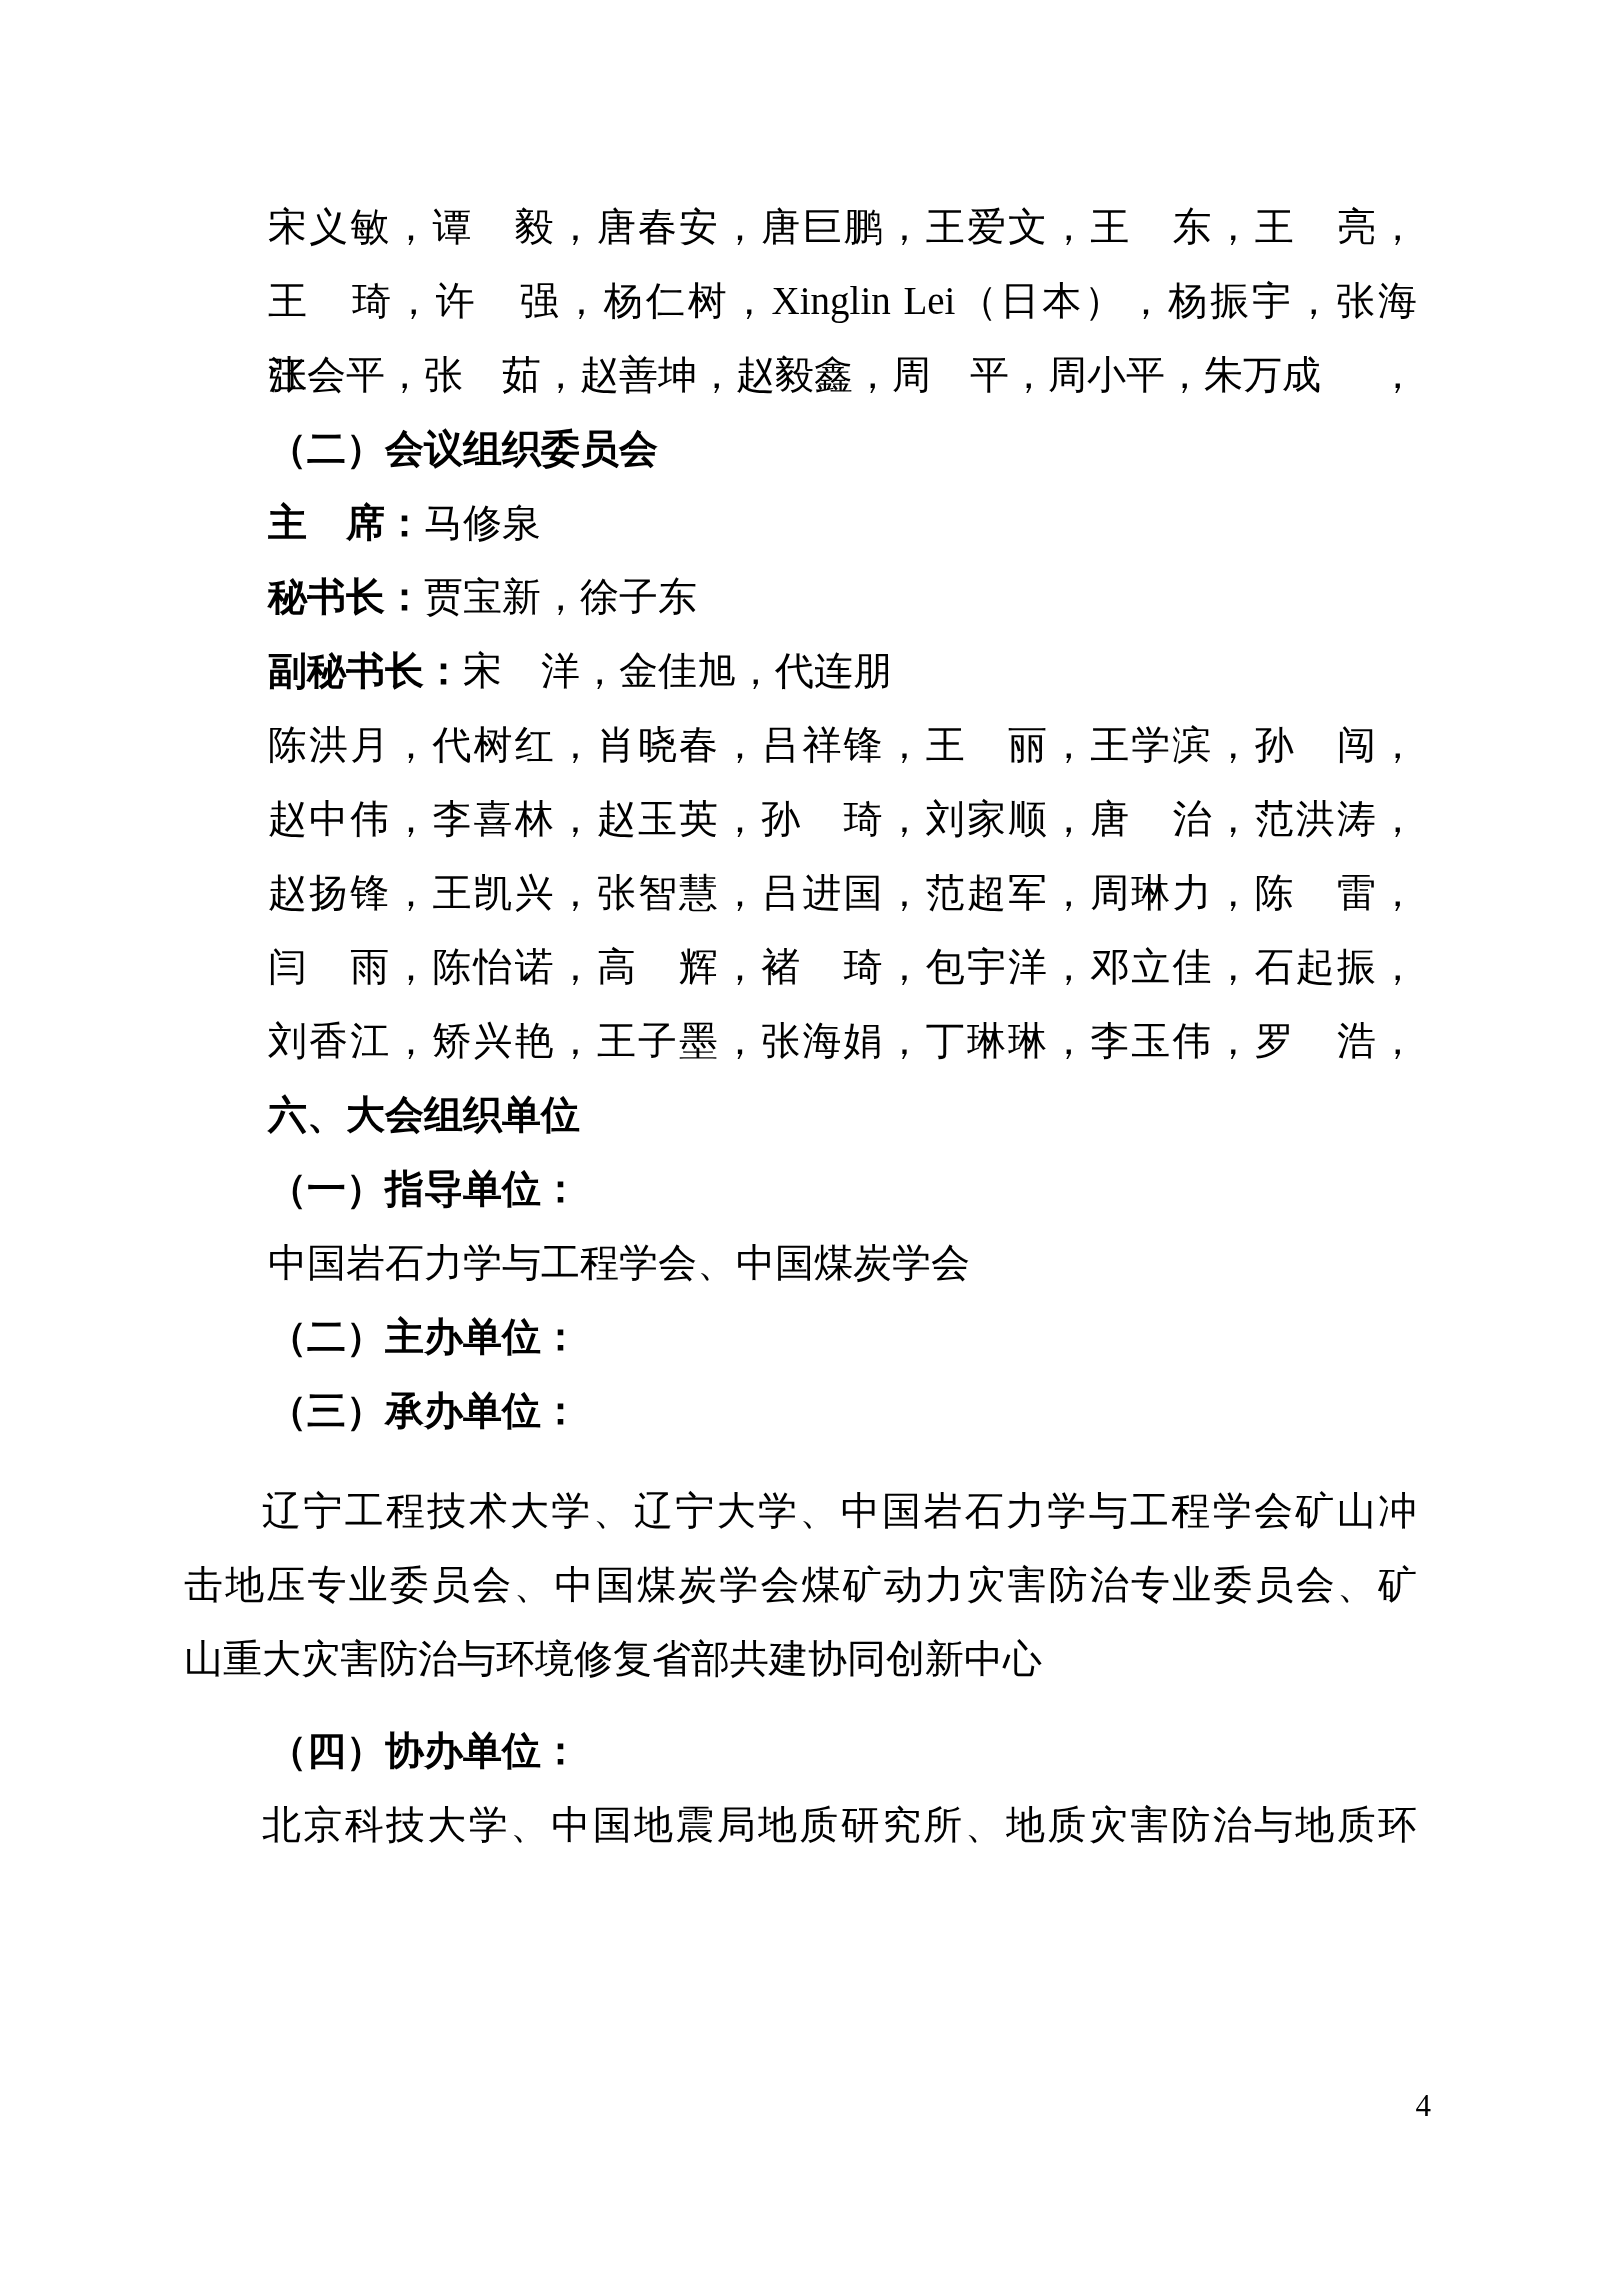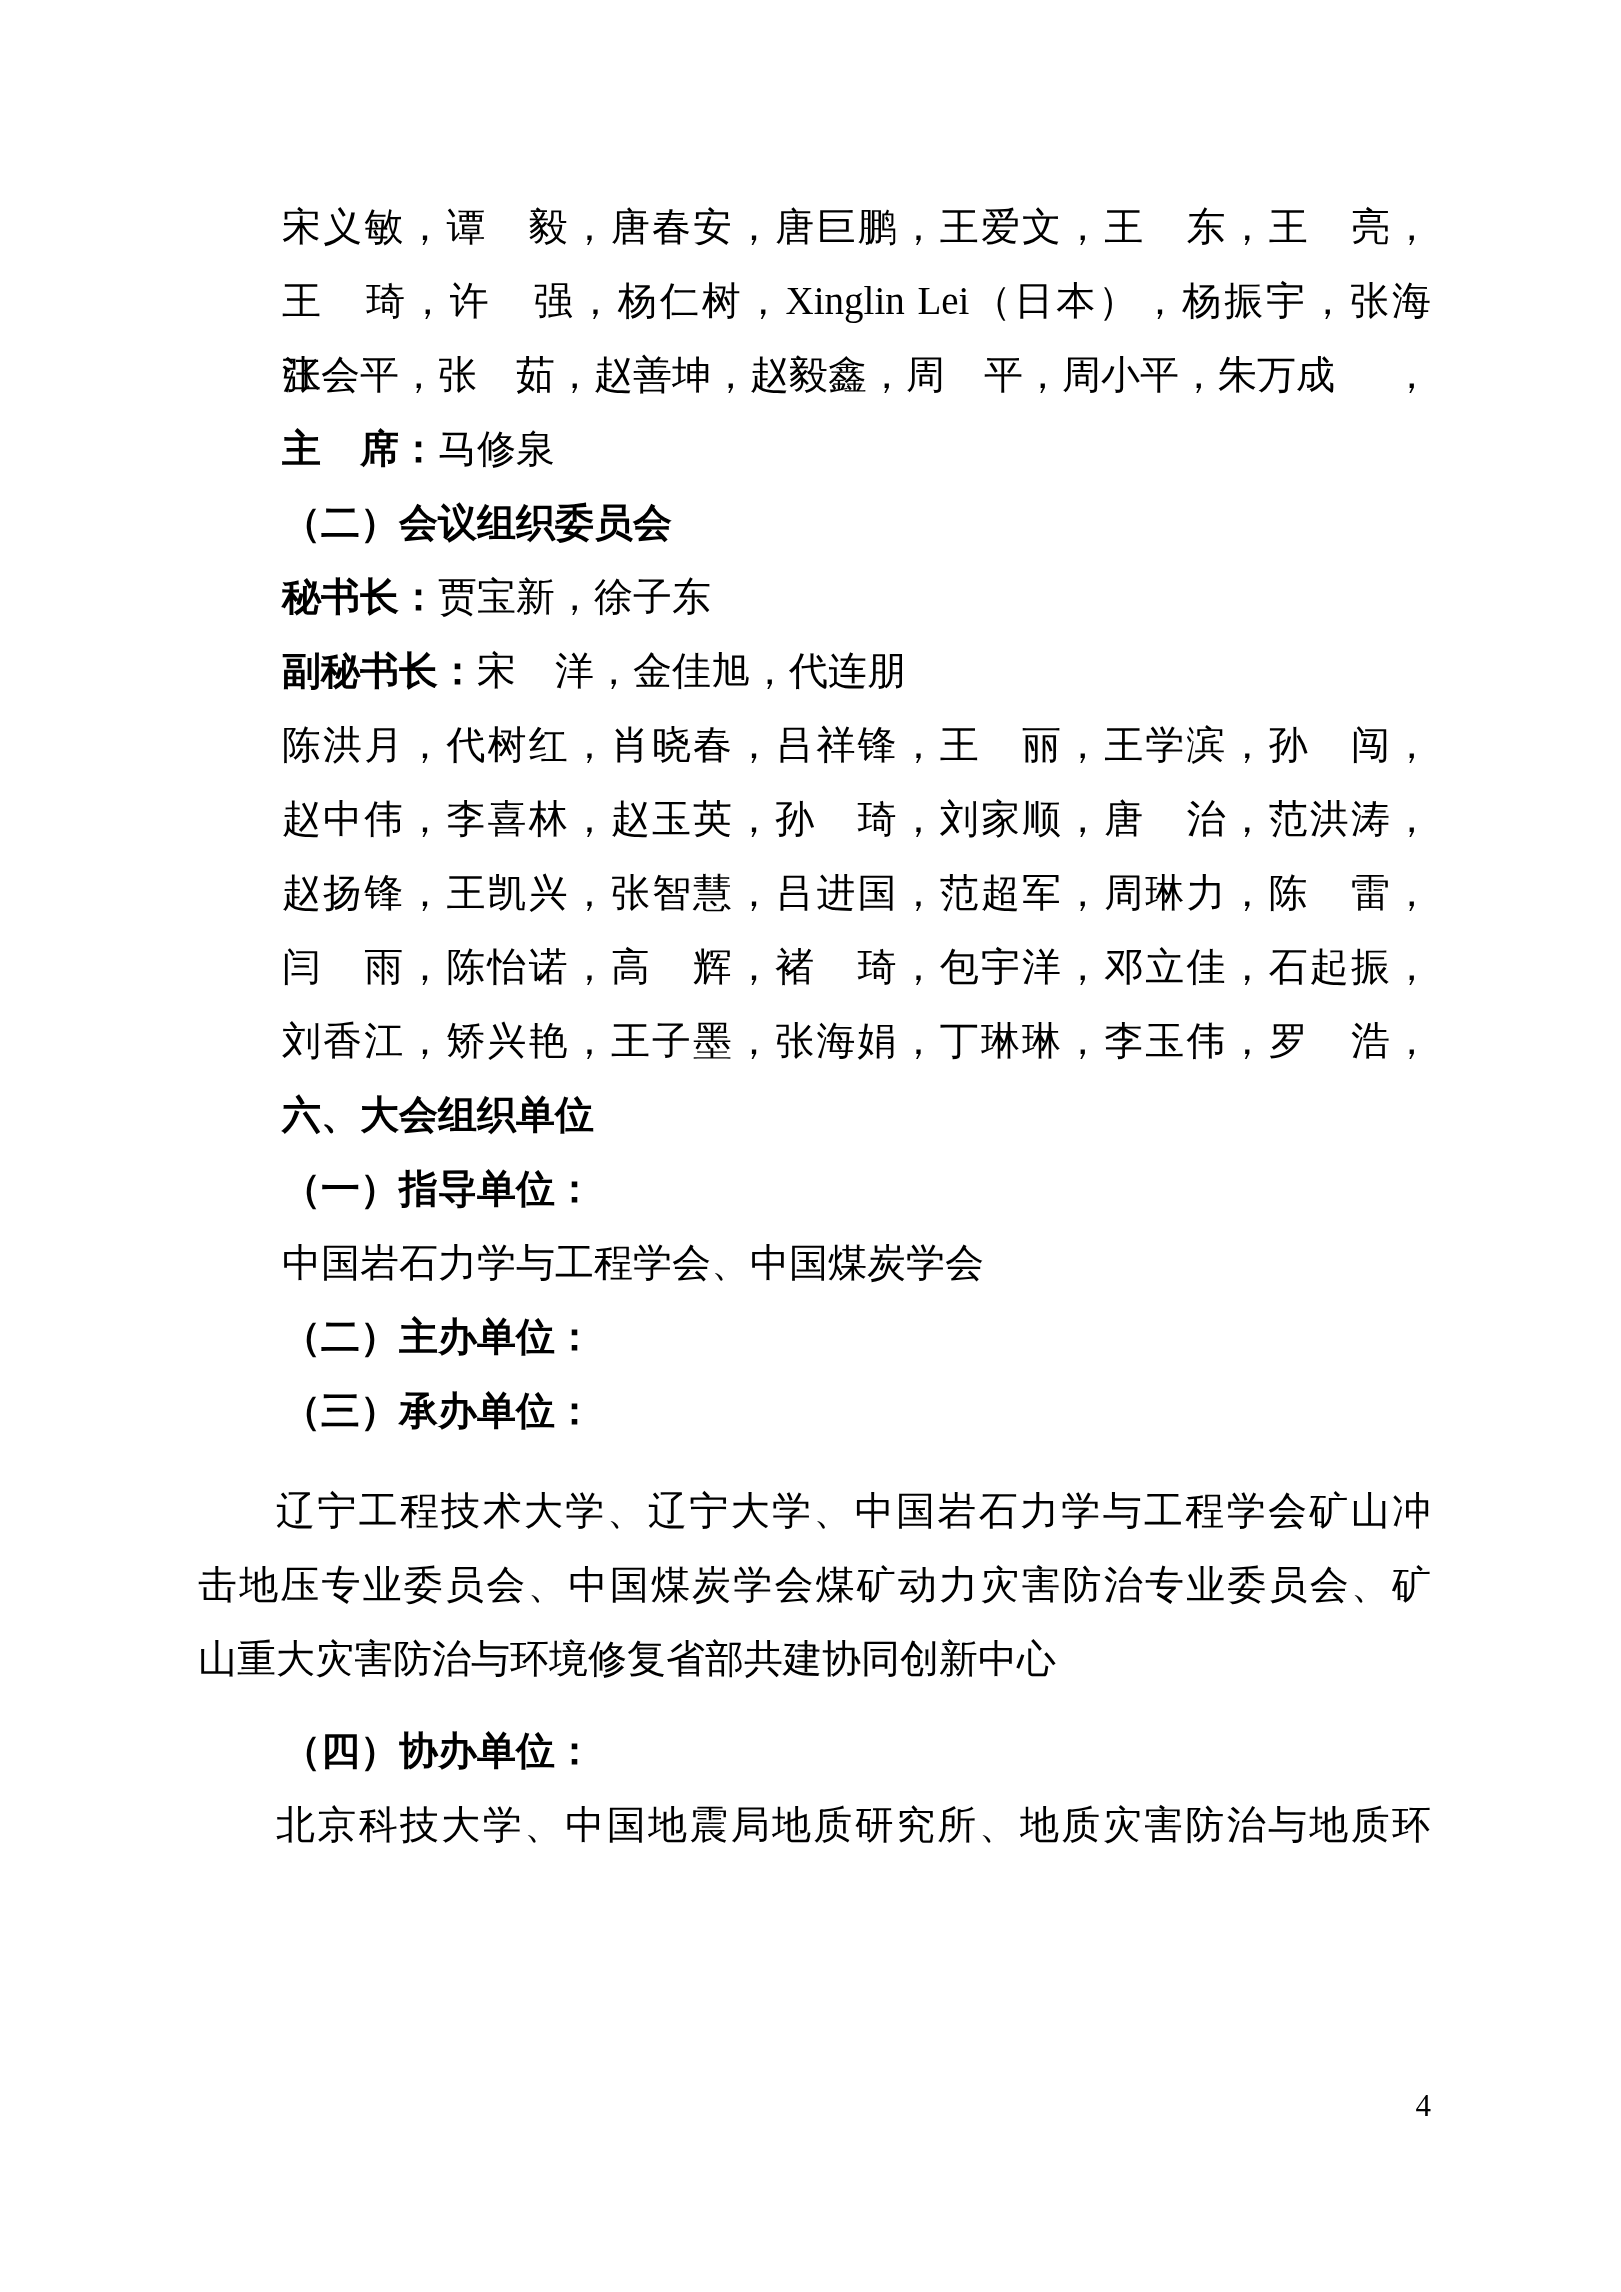--- a/index.html
+++ b/index.html
@@ -8,21 +8,21 @@
     width:1621px;
     height:2293px;
     background:#ffffff;
     font-family:"Liberation Serif","DejaVu Serif",serif;
     font-size:39px;
     color:#000000;
     overflow:hidden;
   }
   .content {
     position:absolute;
-    left:198px;
+    left:184px;
     top:190px;
     width:1233px;
   }
   .line {
     height:74px;
     line-height:74px;
     white-space:normal;
   }
   
   .indented { margin-left:84px; width:1149px; }
@@ -47,25 +47,25 @@
 </head>
 <body>
 
 <div class="page">
   <div class="content">
 
     <div class="line just indented">宋义敏，谭　毅，唐春安，唐巨鹏，王爱文，王　东，王　亮，</div>
     <div class="line just indented">王　琦，许　强，杨仁树，Xinglin Lei（日本），杨振宇，张海江，</div>
     <div class="line indented">张会平，张　茹，赵善坤，赵毅鑫，周　平，周小平，朱万成</div>
 
+    <div class="line indented bold">（二）会议组织委员会</div>
+
     <div class="line indented">
       <span class="bold">主　席：</span><span>马修泉</span>
     </div>
-
-    <div class="line indented bold">（二）会议组织委员会</div>
     <div class="line indented">
       <span class="bold">秘书长：</span><span>贾宝新，徐子东</span>
     </div>
     <div class="line indented">
       <span class="bold">副秘书长：</span><span>宋　洋，金佳旭，代连朋</span>
     </div>
 
 
     <div class="line just indented">陈洪月，代树红，肖晓春，吕祥锋，王　丽，王学滨，孙　闯，</div>
     <div class="line just indented">赵中伟，李喜林，赵玉英，孙　琦，刘家顺，唐　治，范洪涛，</div>

